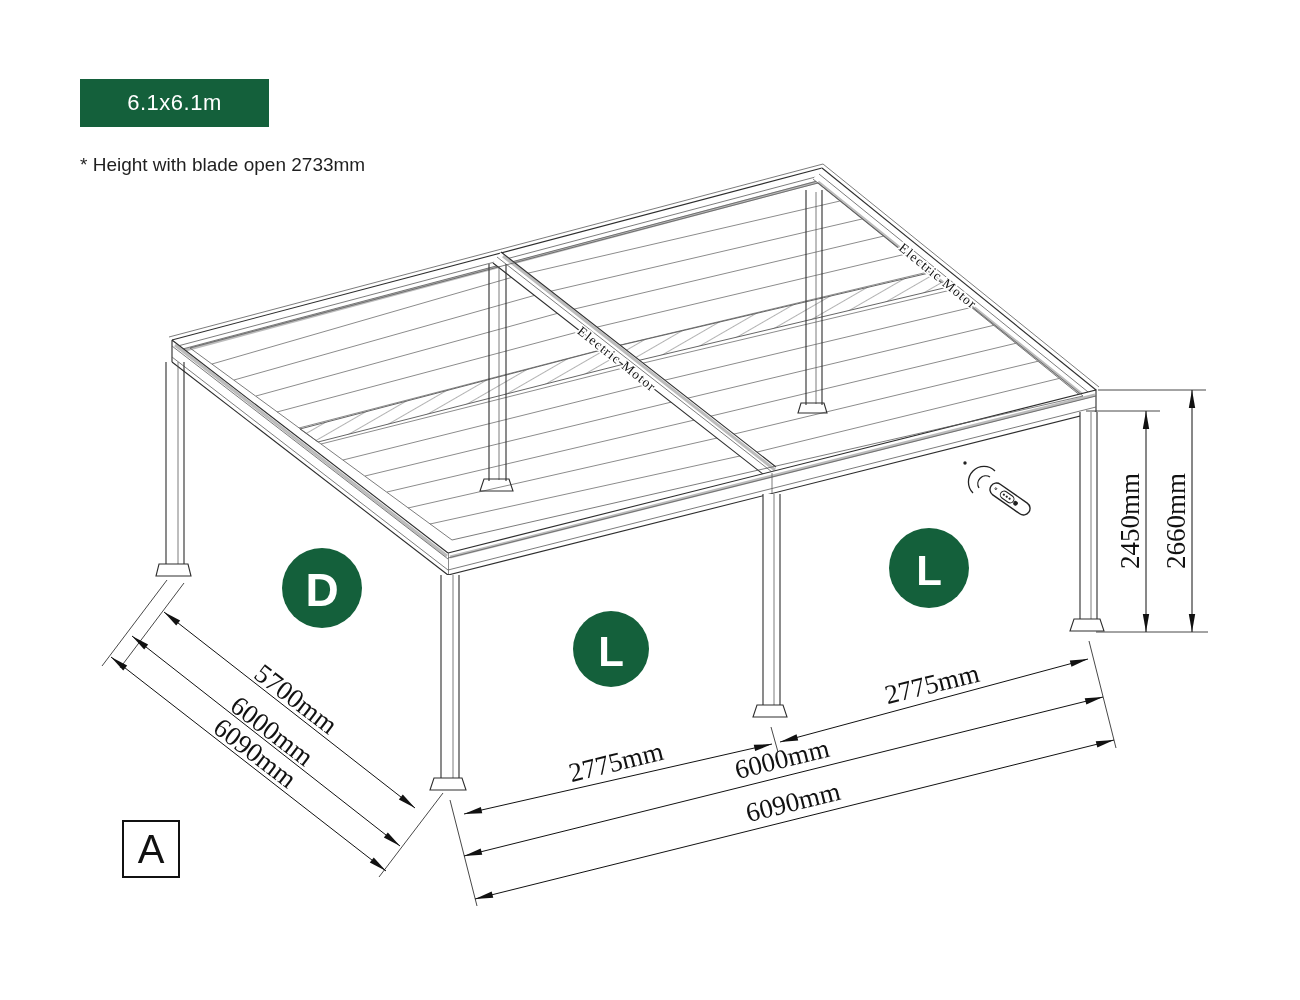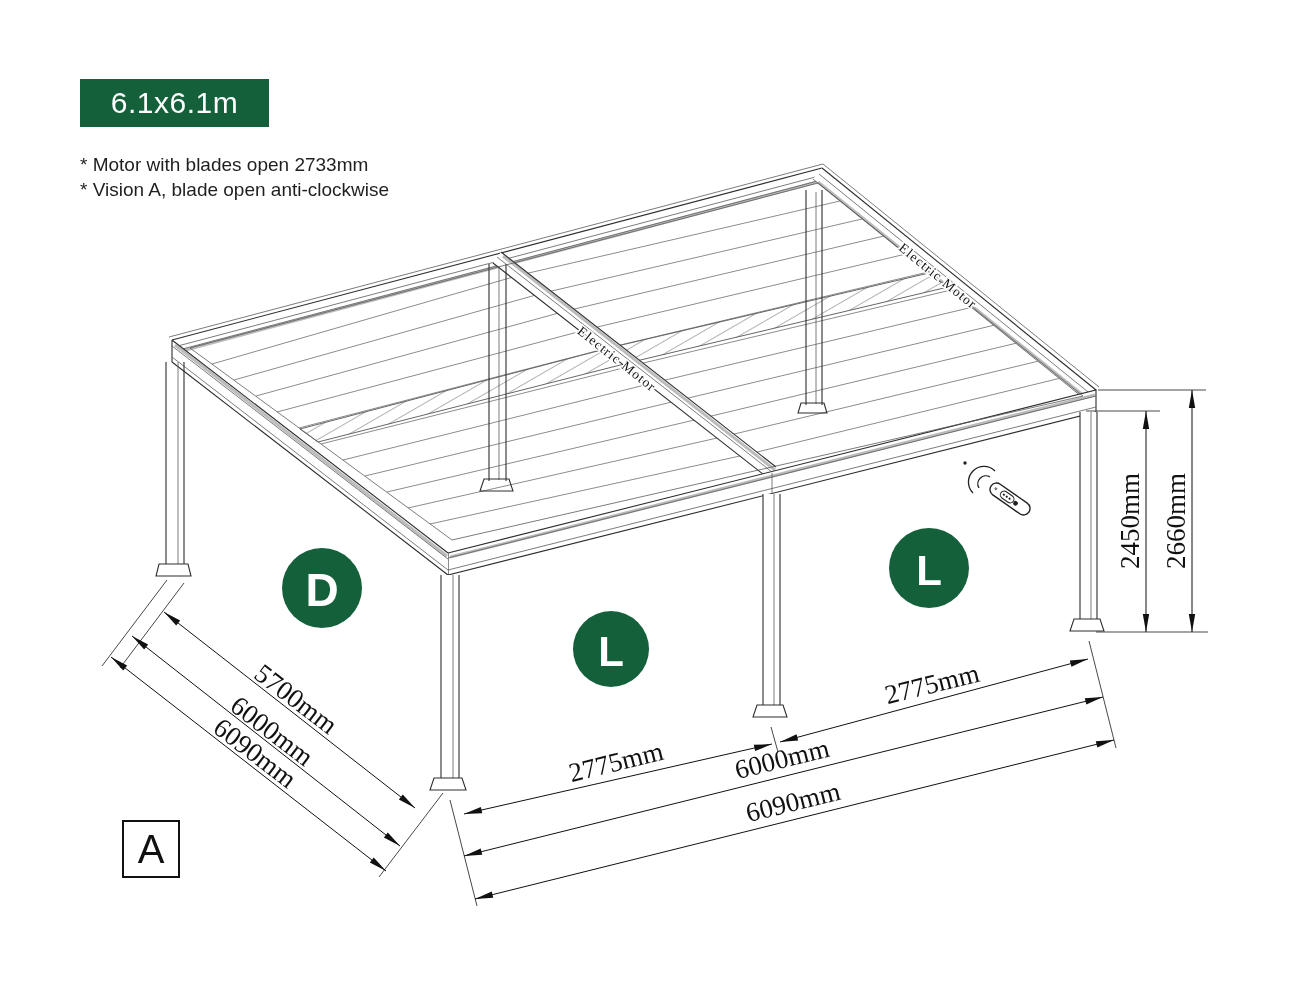--- a/index.html
+++ b/index.html
@@ -1,20 +1,20 @@
 <!DOCTYPE html>
 <html><head>
 <meta charset="utf-8">
 <style>
   html,body{margin:0;padding:0;background:#fff;}
   .canvas{position:relative;width:1300px;height:1000px;background:#fff;overflow:hidden;
           font-family:"Liberation Sans","DejaVu Sans",sans-serif;}
   .canvas > svg{position:absolute;left:0;top:0;}
   .size-badge{position:absolute;left:80px;top:79px;width:189px;height:48px;
-          background:#14603B;color:#fff;font-size:30px;font-weight:500;
+          background:#14603B;color:#fff;font-size:22px;font-weight:500;
           display:flex;align-items:center;justify-content:center;letter-spacing:0.5px;}
   .notes{position:absolute;left:80px;top:152px;color:#1f1f1f;font-size:19px;line-height:25px;}
   .notes .wrap{padding-left:18px;}
   .view-box{position:absolute;left:122px;top:820px;width:58px;height:58px;box-sizing:border-box;
           border:2.5px solid #111;color:#111;font-size:40px;display:flex;align-items:center;justify-content:center;}
   
   .dim{font-family:"Liberation Serif","DejaVu Serif",serif;font-size:27px;fill:#111;}
   .motor{font-family:"Liberation Serif","DejaVu Serif",serif;font-size:13.5px;letter-spacing:1.2px;fill:#111;
          paint-order:stroke;stroke:#fff;stroke-width:3px;}
   .badge-letter{font-family:"Liberation Sans","DejaVu Sans",sans-serif;font-weight:bold;fill:#fff;}
@@ -206,21 +206,20 @@
       <text class="badge-letter" x="611" y="651" font-size="42" text-anchor="middle" dominant-baseline="central">L</text>
     </g>
     <g>
       <circle cx="929" cy="568" r="40" fill="#14603B"></circle>
       <text class="badge-letter" x="929" y="570" font-size="42" text-anchor="middle" dominant-baseline="central">L</text>
     </g>
   </svg>
 
   <div class="size-badge">6.1x6.1m</div>
   <div class="notes">
-    <div>* Motor with blades open 2733mm</div>
-    <div>* Vision A, blade open anti-clockwise</div>
+    <div>* Height with blade open 2733mm</div>
   </div>
 
   <div class="view-box">
     <span>A</span>
   </div>
 
 </div>
 
 </body></html>

